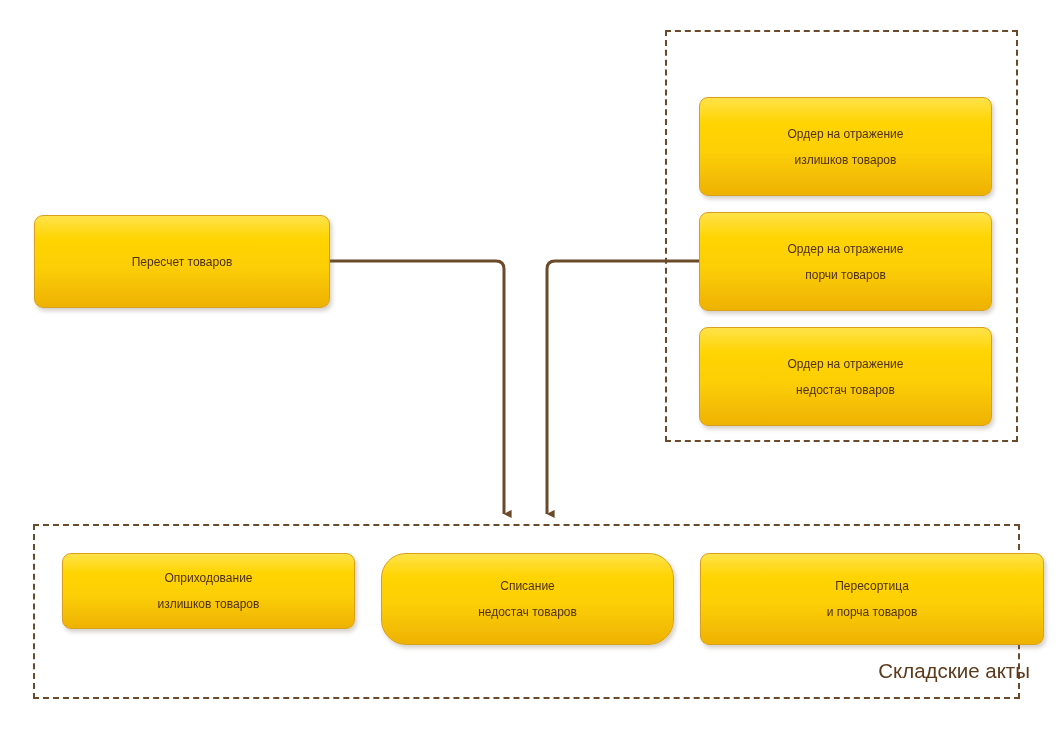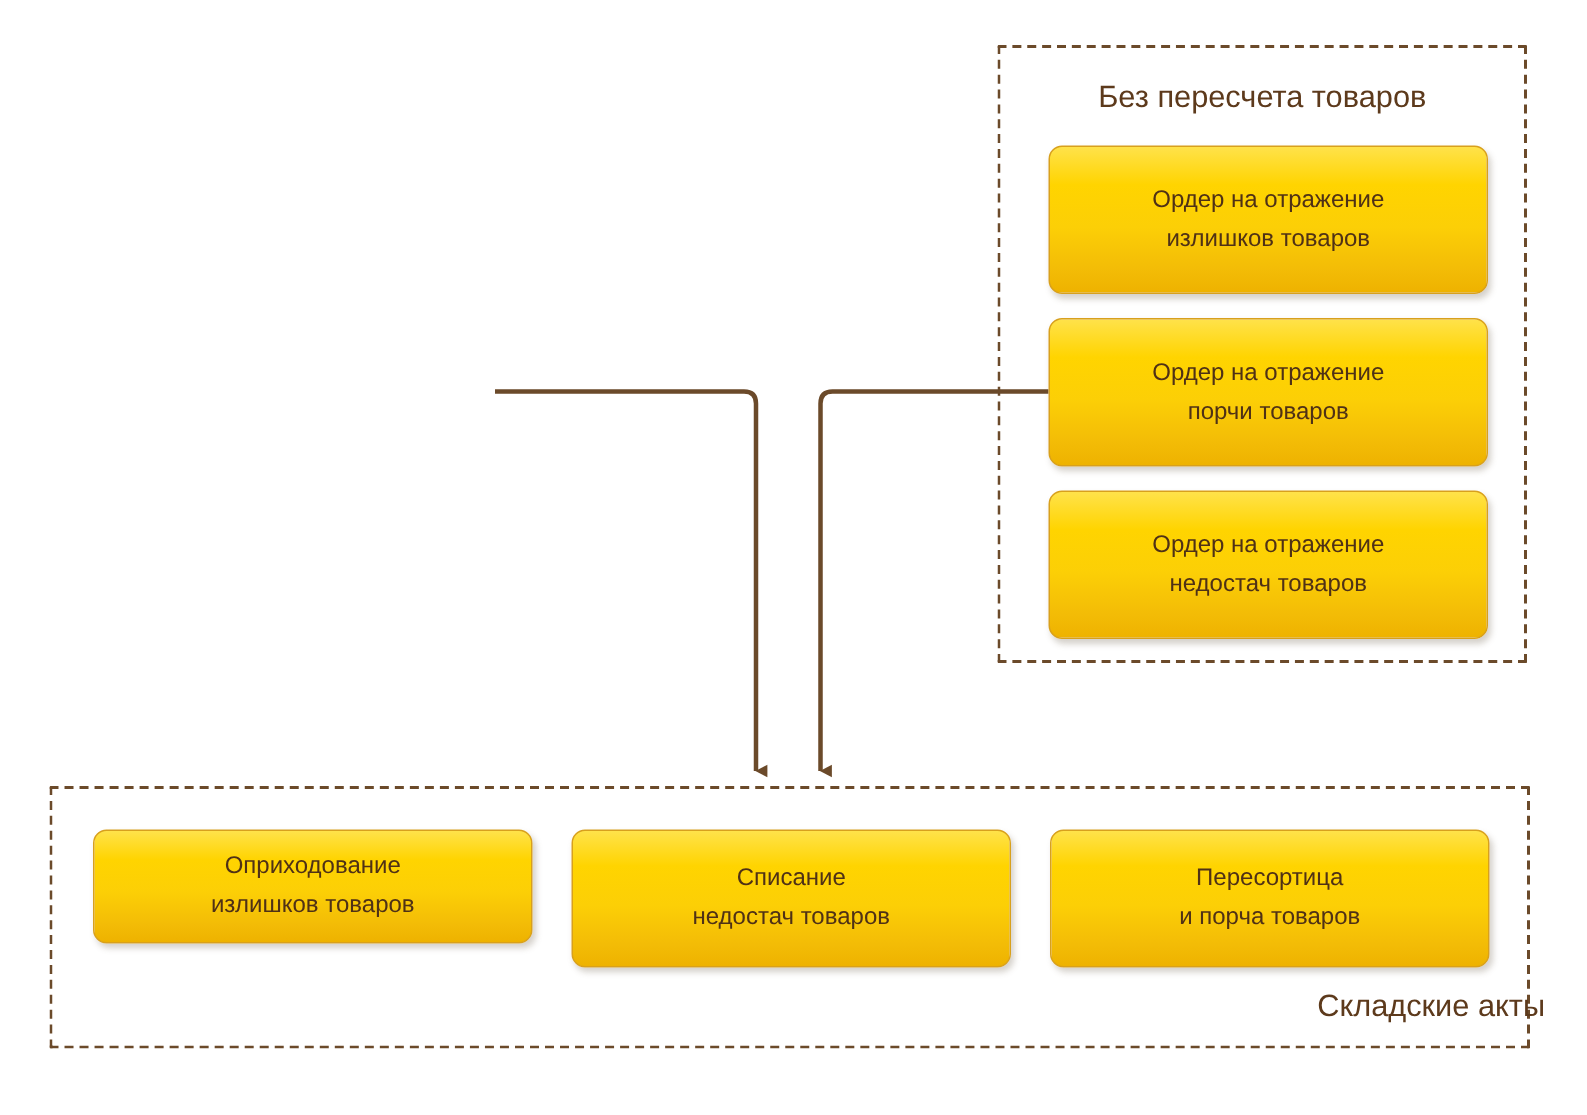--- a/index.html
+++ b/index.html
@@ -74,21 +74,21 @@
                 #ffd400 26%,
                 #fccf06 55%,
                 #f3bc06 84%,
                 #eeb200 100%);
     box-shadow: 2px 3px 4px rgba(120, 110, 90, 0.32);
     display: flex;
     align-items: center;
     justify-content: center;
     text-align: center;
     color: #4f3116;
-    font-size: 16px;
+    font-size: 12px;
     line-height: 26px;
     padding: 2px 16px;
     user-select: none;
   }
   .node .node-text {
     display: block;
     white-space: pre-line;
   }
 
   
@@ -99,58 +99,60 @@
     height: 93px;
   }
 
   
   #node-order-surplus  { left: 699px; top: 97px;  width: 293px; height: 99px; }
   #node-order-damage   { left: 699px; top: 212px; width: 293px; height: 99px; }
   #node-order-shortage { left: 699px; top: 327px; width: 293px; height: 99px; }
 
   
   #node-posting-surplus  { left: 62px;  top: 553px; width: 293px; height: 76px; }
-  #node-writeoff-shortage{ left: 381px; top: 553px; width: 293px; height: 92px; }
-  #node-regrade-damage   { left: 700px; top: 553px; width: 293px; height: 92px; }
+  #node-writeoff-shortage{ left: 381px; top: 553px; width: 293px; height: 92px; border-radius: 25px; }
+  #node-regrade-damage   { left: 700px; top: 553px; width: 344px; height: 92px; }
 
   
   #connectors {
     position: absolute;
     left: 0;
     top: 0;
     width: 1058px;
     height: 743px;
     pointer-events: none;
   }
 </style>
 </head>
 <body>
 
 <div id="diagram-canvas">
 
   <div class="group-box" id="group-without-recount"></div>
 
-  <div class="group-caption" id="caption-without-recount">Без пересчета товаров</div>
 
   <div class="group-box" id="group-warehouse-acts"></div>
 
   <div class="group-caption" id="caption-warehouse-acts">Складские акты</div>
 
   <svg id="connectors" viewBox="0 0 1058 743" xmlns="http://www.w3.org/2000/svg">
     <defs>
       <marker id="arrow-down" markerWidth="9" markerHeight="9" refX="4.5" refY="8.2" orient="auto" markerUnits="userSpaceOnUse">
         <path d="M0.4,0.6 L8.6,0.6 L4.5,8.6 Z" fill="#6b4a2a"></path>
       </marker>
     </defs>
 
     <path d="M 330,261 L 496,261 Q 504,261 504,269 L 504,514" fill="none" stroke="#6b4a2a" stroke-width="3" marker-end="url(#arrow-down)"></path>
 
     <path d="M 699,261 L 555,261 Q 547,261 547,269 L 547,514" fill="none" stroke="#6b4a2a" stroke-width="3" marker-end="url(#arrow-down)"></path>
   </svg>
 
+  <div class="node" id="node-recount">
+    <span class="node-text">Пересчет товаров</span>
+  </div>
 
   <div class="node" id="node-order-surplus">
     <span class="node-text">Ордер на отражение
 излишков товаров</span>
   </div>
 
   <div class="node" id="node-order-damage">
     <span class="node-text">Ордер на отражение
 порчи товаров</span>
   </div>

